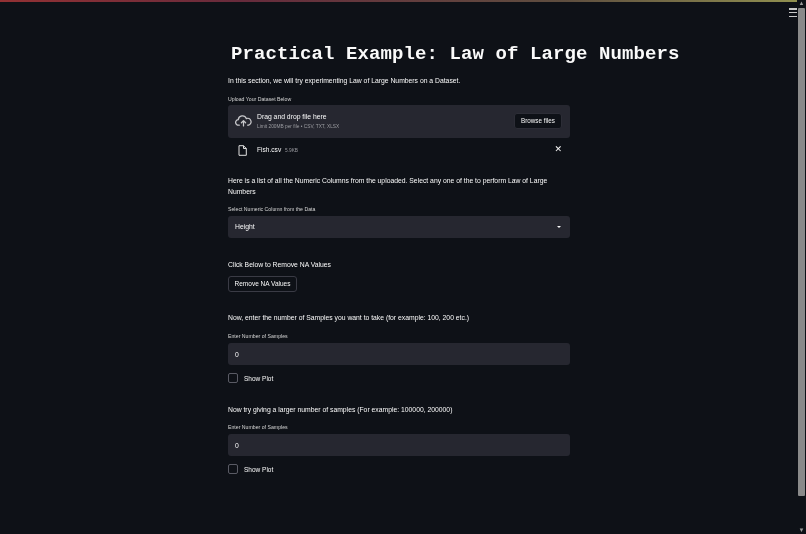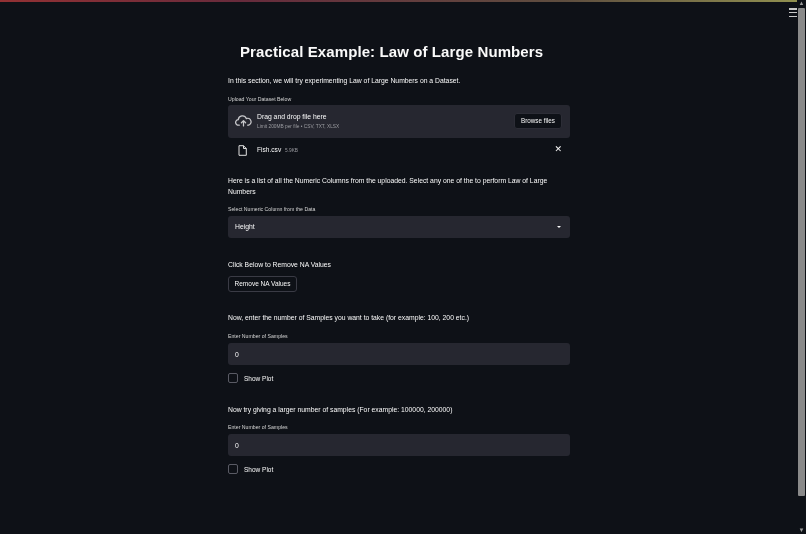--- a/index.html
+++ b/index.html
@@ -32,23 +32,24 @@
     .scroll-up { top: 0; }
     .scroll-down { bottom: 0; }
     .scroll-thumb {
       position: absolute; top: 8px; right: 1px; width: 7px; height: 488px;
       background: #8a8a8a; border-radius: 1px;
     }
     .main {
       position: absolute; left: 228px; top: 0; width: 342px;
     }
     .title {
-      position: absolute; top: 43px; left: 12px;
-      font-size: 15px; font-weight: 700; letter-spacing: 0.1px; color: #fafafa;
+      position: absolute; top: 43px; left: 3px;
+      font-size: 19px; font-weight: 700; letter-spacing: 0.1px; color: #fafafa;
       white-space: nowrap;
+      font-family: Liberation Mono, monospace;
     }
     .text { position: absolute; left: 0; font-size: 6.8px; color: #fafafa; line-height: 11px; }
     .label { position: absolute; left: 0; font-size: 5.2px; color: #d5d5d5; white-space: nowrap; }
     .dropzone {
       position: absolute; left: 0; top: 105px; width: 342px; height: 33px;
       background: #262730; border-radius: 3px;
     }
     .cloud-icon { position: absolute; left: 7px; top: 9px; width: 17px; height: 14px; }
     .dz-title { position: absolute; left: 29px; top: 8px; font-size: 6.8px; color: #fafafa; white-space: nowrap; }
     .dz-sub { position: absolute; left: 29px; top: 19px; font-size: 4.8px; color: #9a9ba0; white-space: nowrap; }

